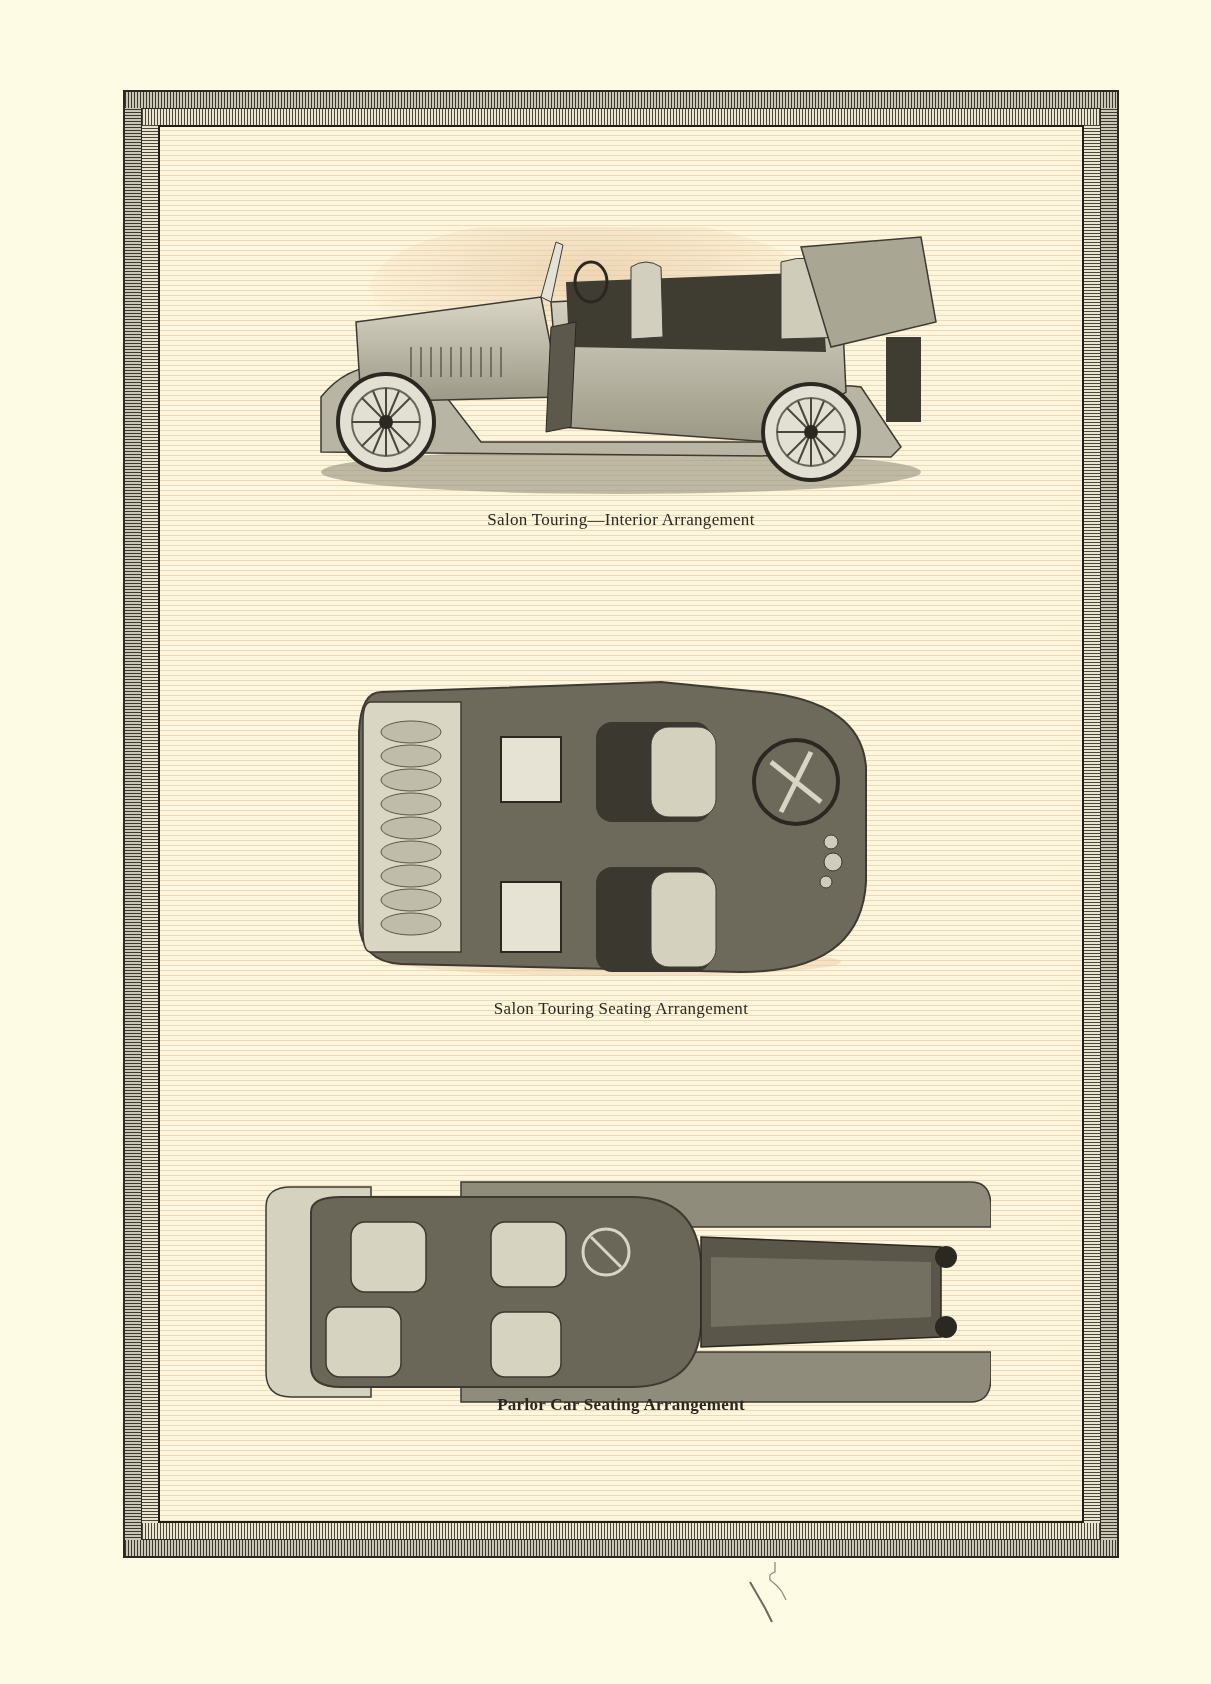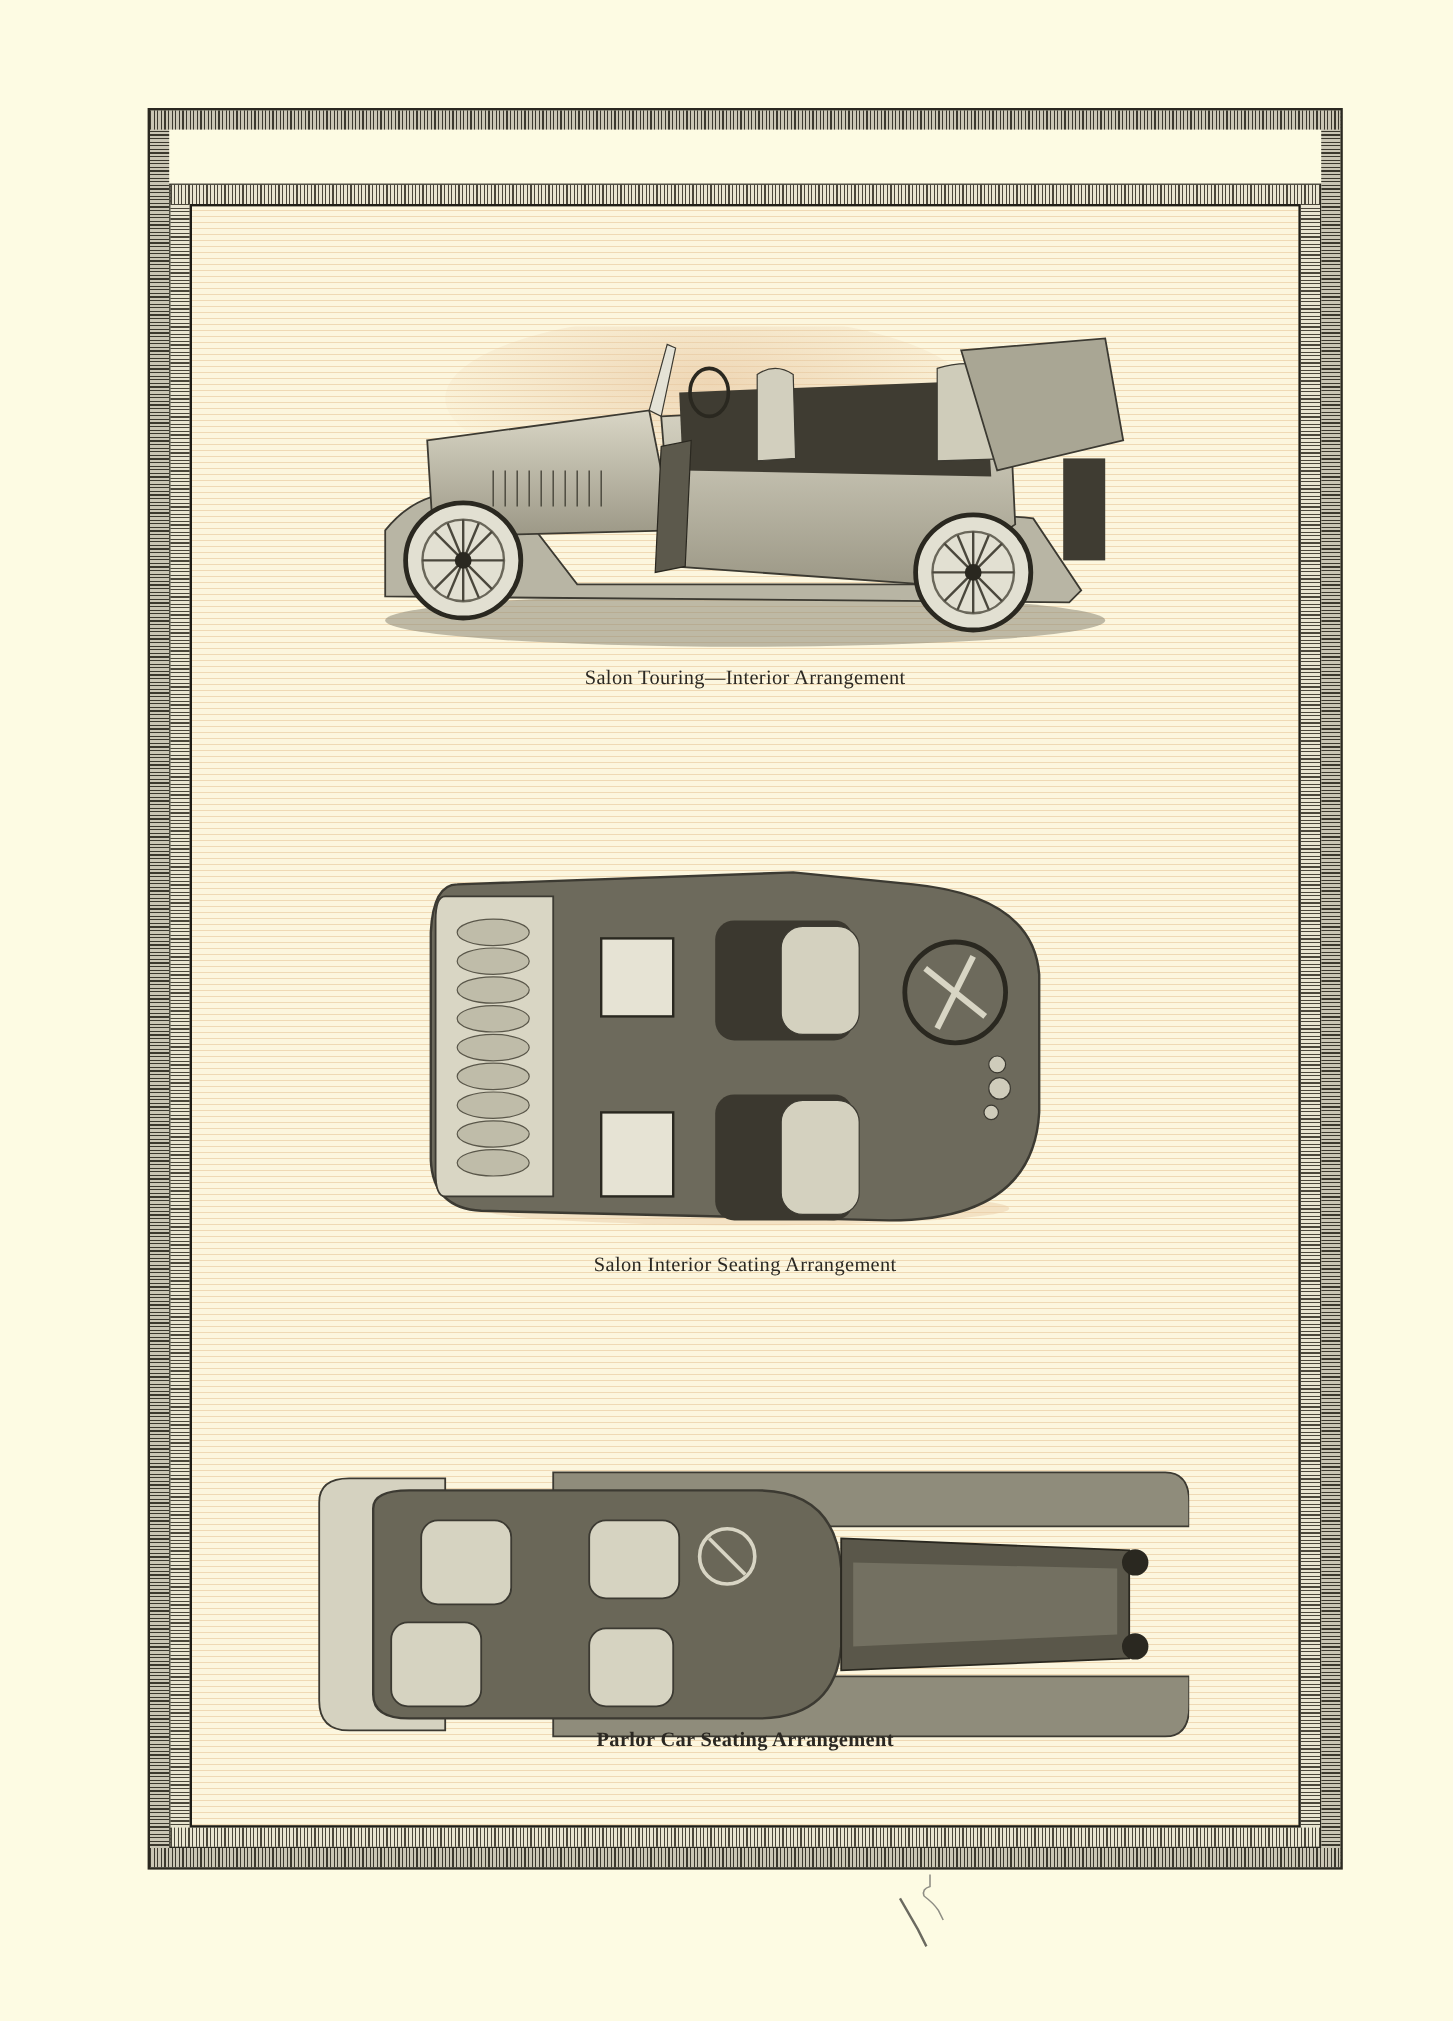--- a/index.html
+++ b/index.html
@@ -20,21 +20,20 @@
   }
   .mid-frame {
     position: absolute; left: 16px; top: 16px; right: 16px; bottom: 16px;
     border: 1px solid #2a2820;
     background:
       repeating-linear-gradient(90deg, #4a463a 0 1px, #e8e4d0 1px 3px) top / 100% 16px no-repeat,
       repeating-linear-gradient(90deg, #4a463a 0 1px, #e8e4d0 1px 3px) bottom / 100% 16px no-repeat,
       repeating-linear-gradient(0deg, #4a463a 0 1px, #e8e4d0 1px 3px) left / 16px 100% no-repeat,
       repeating-linear-gradient(0deg, #4a463a 0 1px, #e8e4d0 1px 3px) right / 16px 100% no-repeat,
       #fdfbe3;
-    margin-top: 45px;
   }
   .panel {
     position: absolute; left: 16px; top: 16px; right: 16px; bottom: 16px;
     border: 2px solid #1f1d17;
     background: repeating-linear-gradient(180deg, #fcf6de 0 3px, #efd9b4 3px 4px, #fcf6de 4px 5px);
   }
   .figure { position: absolute; left: 0; right: 0; }
   .figure svg { display: block; margin: 0 auto; }
   .caption {
     position: absolute; left: 0; right: 0; text-align: center;
@@ -158,21 +157,21 @@
           <g stroke="#d8d5c4" stroke-width="5">
             <line x1="430" y1="90" x2="480" y2="130"></line>
               <line x1="470" y1="80" x2="440" y2="140"></line>
           </g>
 
           <circle cx="490" cy="170" r="7" fill="#cfccbb" stroke="#3c3a32"></circle>
           <circle cx="492" cy="190" r="9" fill="#cfccbb" stroke="#3c3a32"></circle>
           <circle cx="485" cy="210" r="6" fill="#cfccbb" stroke="#3c3a32"></circle>
         </svg>
       </div>
-      <div class="caption" style="top:872px;">Salon Interior Seating Arrangement</div>
+      <div class="caption" style="top:872px;">Salon Touring Seating Arrangement</div>
 
       <div class="figure" style="top:1040px;">
         <svg width="740" height="250" viewBox="0 0 740 250">
 
           <path d="M210 15 L720 15 Q740 15 740 40 L740 60 L210 60 Z" fill="#8f8c7b" stroke="#3c3a32" stroke-width="1.5"></path>
           <path d="M210 185 L740 185 L740 210 Q740 235 720 235 L210 235 Z" fill="#8f8c7b" stroke="#3c3a32" stroke-width="1.5"></path>
 
           <path d="M15 40 Q15 20 40 20 L120 20 L120 230 L40 230 Q15 230 15 205 Z" fill="#d5d2c0" stroke="#3c3a32" stroke-width="1.5"></path>
 
           <path d="M60 45 Q60 30 90 30 L380 30 Q445 30 450 95 L450 160 Q445 220 380 220 L90 220 Q60 220 60 200 Z" fill="#6a6758" stroke="#3c3a32" stroke-width="2"></path>

